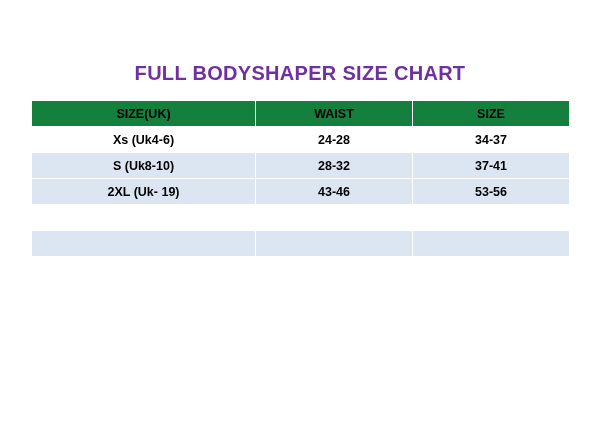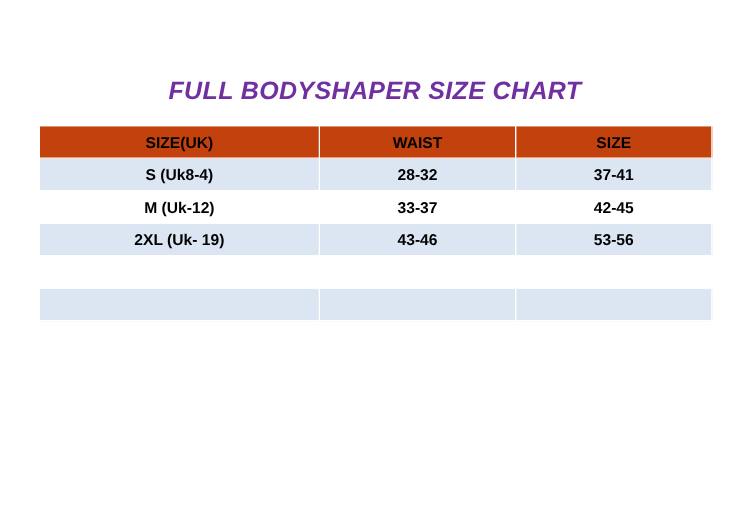--- a/index.html
+++ b/index.html
@@ -23,21 +23,20 @@
     position: absolute;
     top: 62px;
     left: 0;
     width: 600px;
     text-align: center;
     font-family: "Liberation Sans", sans-serif;
     font-weight: bold;
     font-size: 20px;
     letter-spacing: 0.3px;
     color: #7030a0;
-    font-style: italic;
   }
   .table-wrap {
     position: absolute;
     top: 100px;
     left: 31px;
     width: 538px;
   }
   table.size-chart {
     border-collapse: collapse;
     width: 538px;
@@ -48,21 +47,21 @@
     border: 1px solid #ffffff;
     height: 25px;
     padding: 0;
     text-align: center;
     vertical-align: middle;
     font-size: 12.5px;
     font-weight: bold;
     color: #000000;
   }
   thead th {
-    background: #c2410c;
+    background: #15803d;
     color: #e8f95a;
     font-size: 12.5px;
     font-weight: bold;
     height: 24px;
     border: 1px solid #ffffff;
   }
   tbody tr.row-odd td {
     background: #ffffff;
   }
   tbody tr.row-even td {
@@ -90,29 +89,29 @@
         <col class="col-hips">
       </colgroup>
       <thead>
         <tr>
           <th>SIZE(UK)</th>
           <th>WAIST</th>
           <th>SIZE</th>
         </tr>
       </thead>
       <tbody>
+        <tr class="row-odd">
+          <td>Xs (Uk4-6)</td>
+          <td>24-28</td>
+          <td>34-37</td>
+        </tr>
         <tr class="row-even">
-          <td>S (Uk8-4)</td>
+          <td>S (Uk8-10)</td>
           <td>28-32</td>
           <td>37-41</td>
-        </tr>
-        <tr class="row-odd">
-          <td>M (Uk-12)</td>
-          <td>33-37</td>
-          <td>42-45</td>
         </tr>
         <tr class="row-even">
           <td>2XL (Uk- 19)</td>
           <td>43-46</td>
           <td>53-56</td>
         </tr>
         <tr class="row-odd blank">
           <td></td>
           <td></td>
           <td></td>

